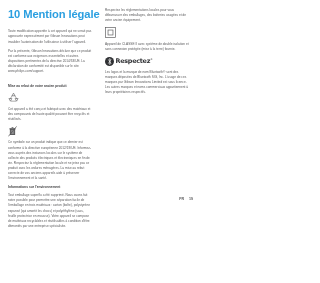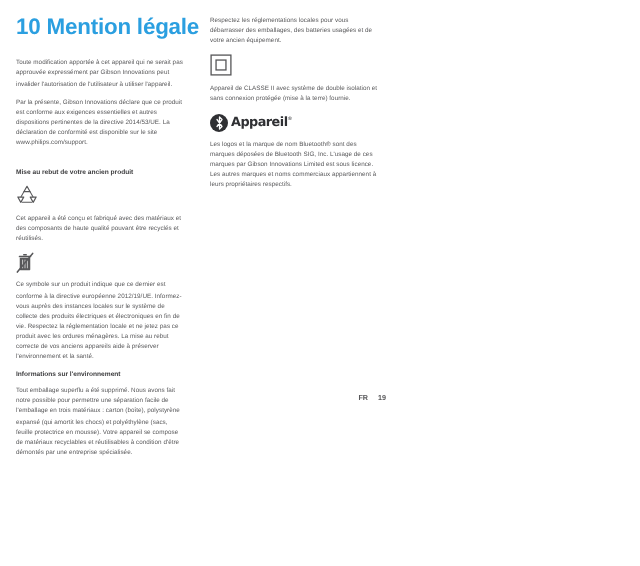--- a/index.html
+++ b/index.html
@@ -179,21 +179,21 @@
       </span>
 
       <p class="para">Appareil de CLASSE II avec système de double isolation et sans connexion protégée (mise à la terre) fournie.</p>
 
       <div class="bt-logo">
         <span class="bt-mark">
           <svg width="5.5" height="7" viewBox="0 0 20 28" aria-hidden="true">
             <path d="M5 7 L15 21 L10 26 L10 2 L15 7 L5 21" fill="none" stroke="#ffffff" stroke-width="2.6" stroke-linecap="round" stroke-linejoin="round"></path>
           </svg>
         </span>
-        <span class="bt-word"><span>Appareil</span><span class="bt-tm">®</span></span>
+        <span class="bt-word"><span>Respectez</span><span class="bt-tm">®</span></span>
       </div>
 
       <p class="para">Les logos et la marque de nom Bluetooth® sont des marques déposées de Bluetooth SIG, Inc. L'usage de ces marques par Gibson Innovations Limited est sous licence. Les autres marques et noms commerciaux appartiennent à leurs propriétaires respectifs.</p>
 
     </div>
 
   </div>
 
   <div class="footer">
     <span class="lang">FR</span>

